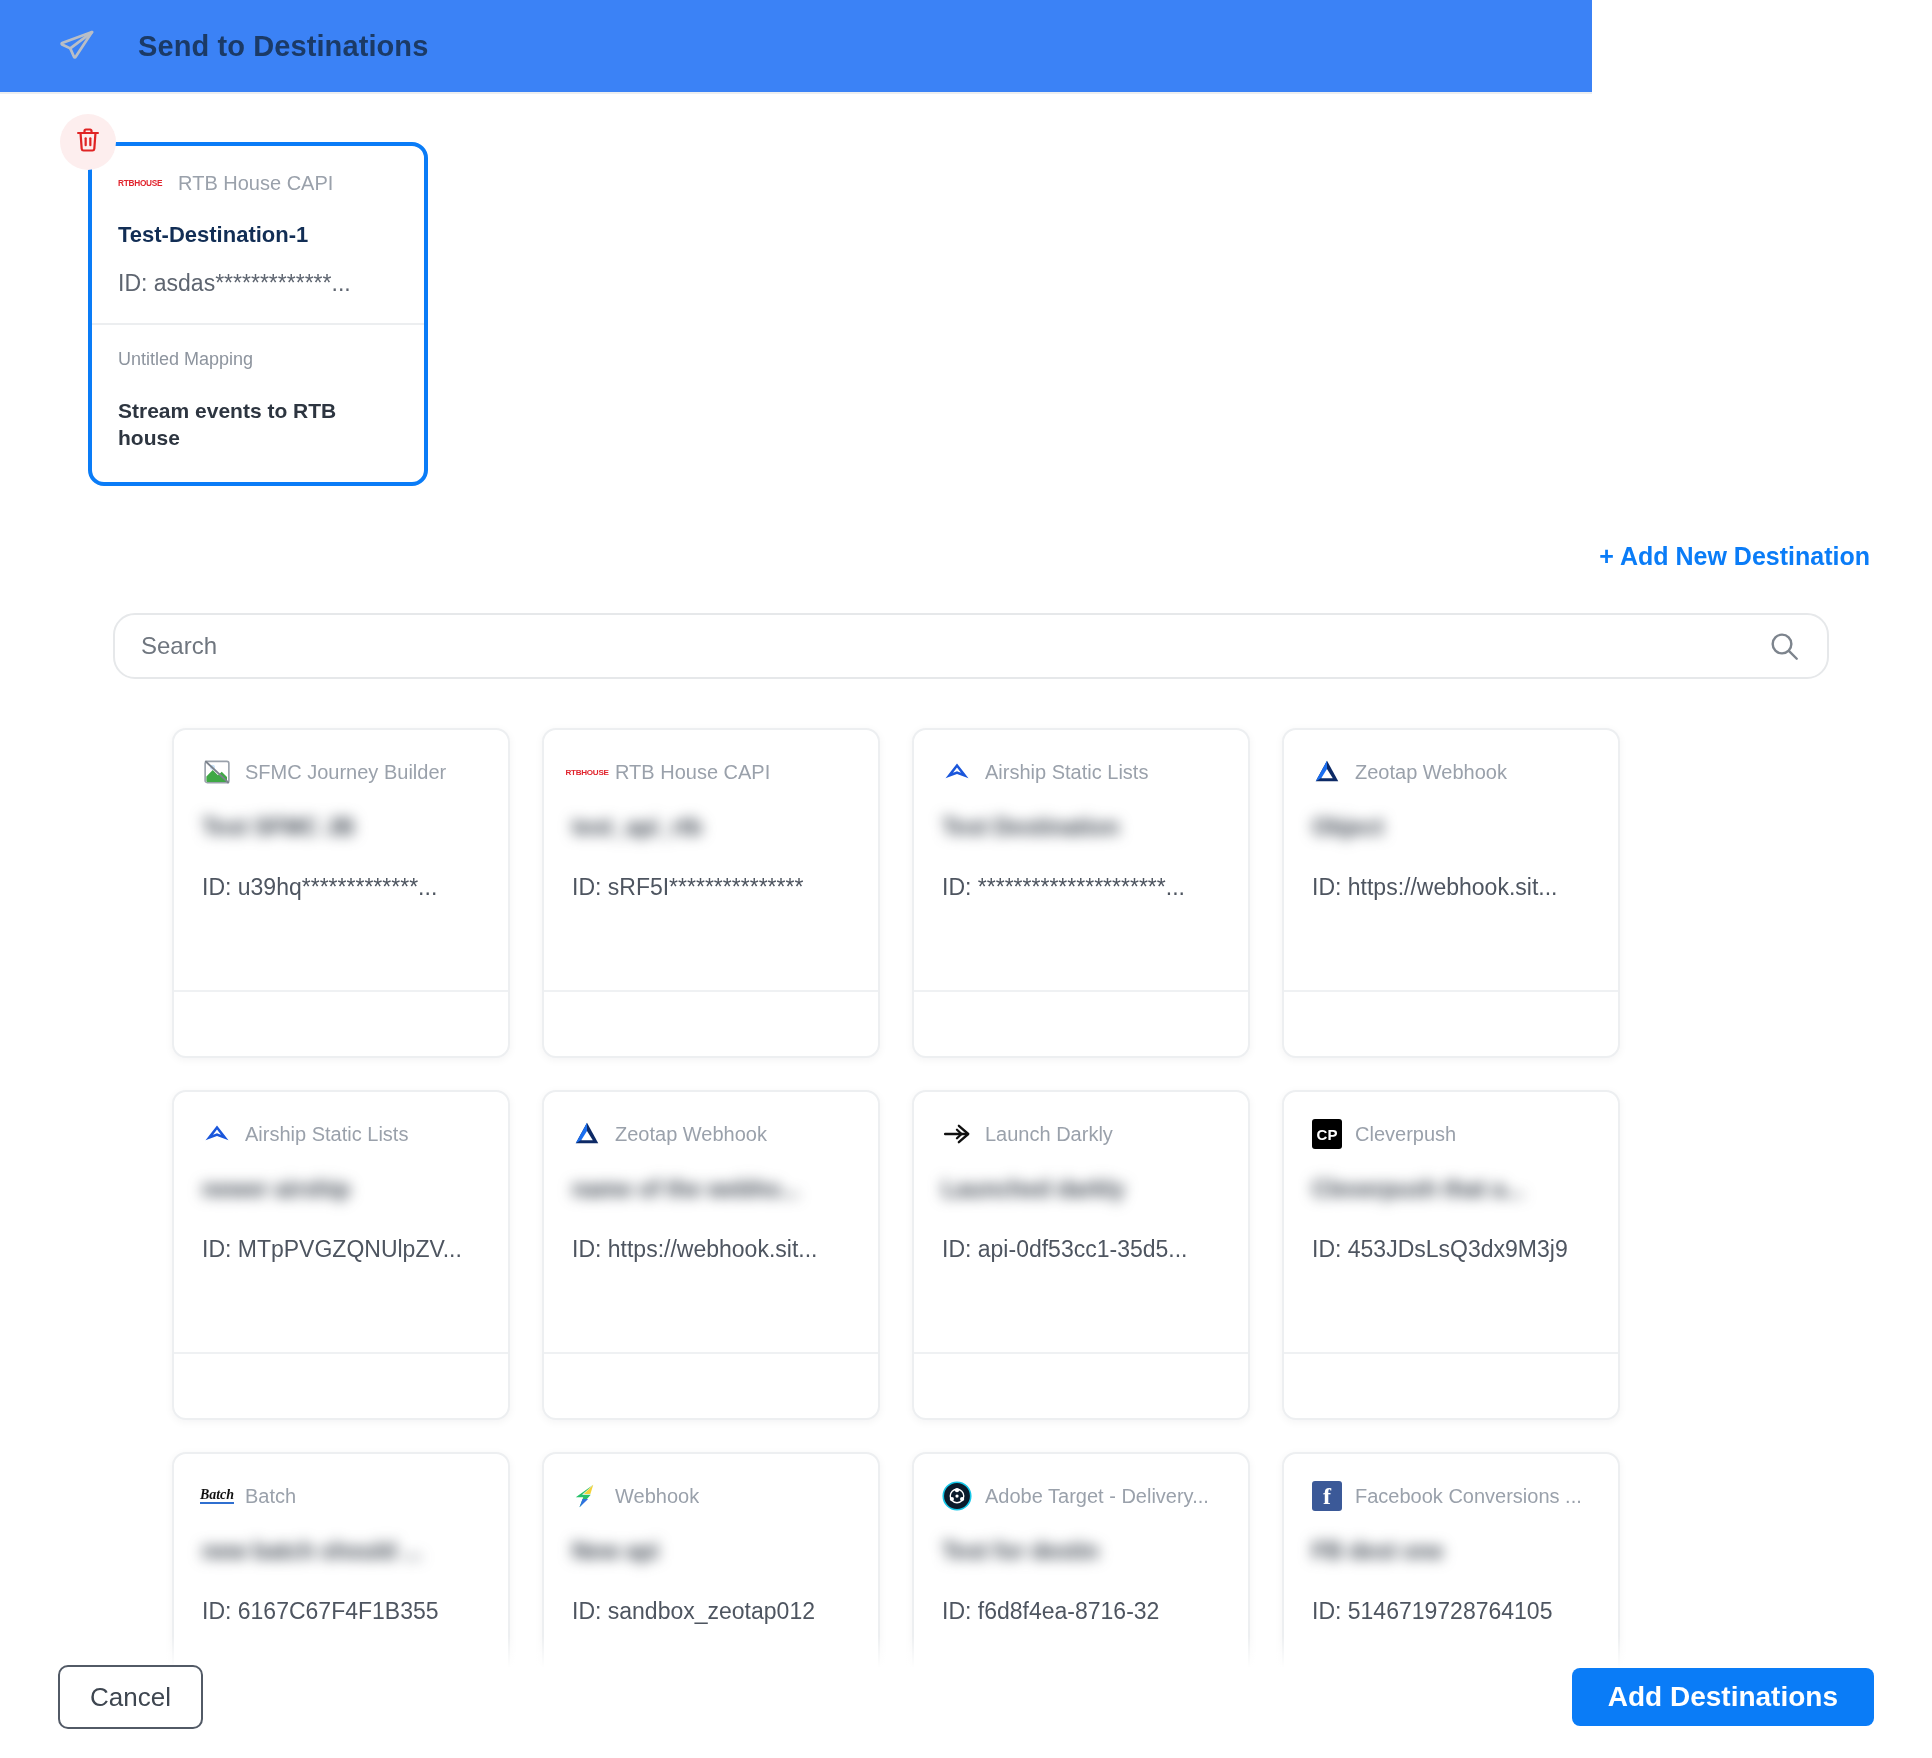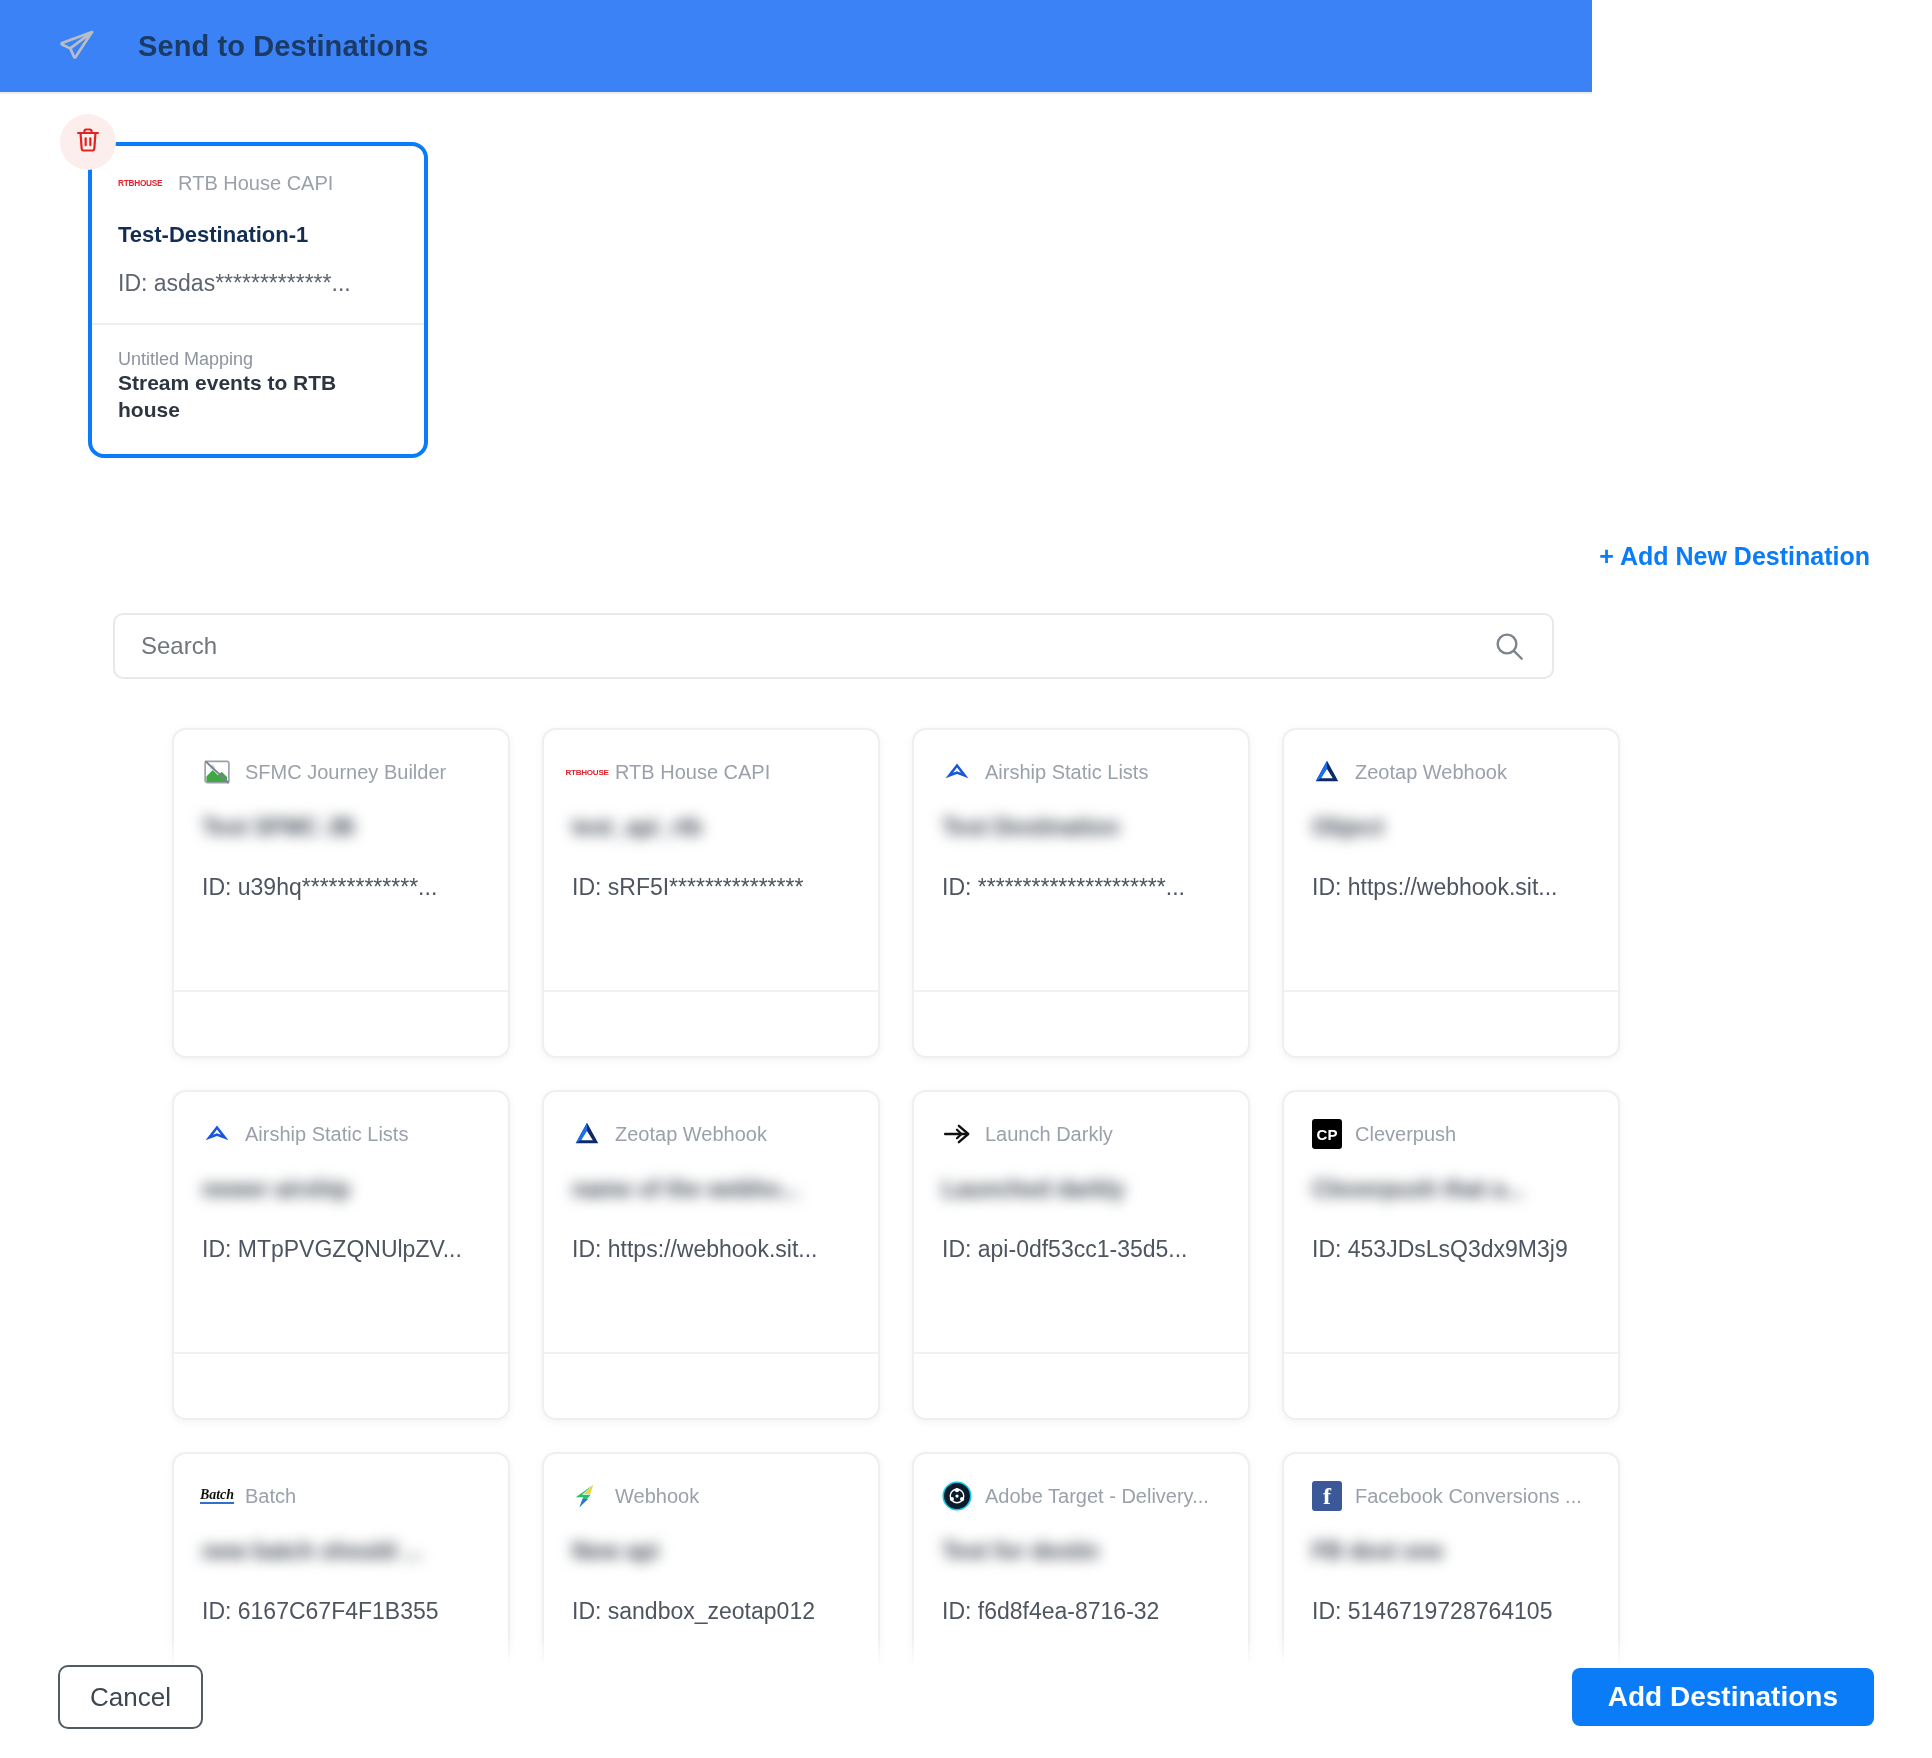--- a/index.html
+++ b/index.html
@@ -35,40 +35,40 @@
     font-size:9px; font-weight:700; color:#e0242d; letter-spacing:-0.3px;
     white-space:nowrap; transform:scale(.92); transform-origin:left center;
     font-family:"Liberation Sans", sans-serif;
   }
   .sel-brand .bname { font-size:20px; color:#9aa1ab; font-weight:400; }
   .sel-title { margin-top:26px; font-size:22px; font-weight:700; color:#122e55; }
   .sel-id { margin-top:22px; font-size:23px; color:#5e6570; white-space:nowrap; overflow:hidden; }
   .sel-div { height:2px; background:#eceef0; }
   .sel-bot { padding:24px 26px 30px 26px; }
   .sel-map-label { font-size:18px; color:#8d949e; }
-  .sel-map-name { margin-top:0; font-size:21px; font-weight:700; color:#2d3540; line-height:1.28; }
+  .sel-map-name { margin-top:28px; font-size:21px; font-weight:700; color:#2d3540; line-height:1.28; }
 
   .trash-badge {
     position:absolute; left:-28px; top:-28px;
     width:56px; height:56px; border-radius:50%;
     background:#fdeeee; display:flex; align-items:center; justify-content:center;
     z-index:5; cursor:pointer;
   }
   .trash-badge svg { width:28px; height:28px; color:#e02424; }
 
   
   .add-new {
     position:absolute; right:62px; top:542px;
     font-size:25px; font-weight:700; color:#0a7cf7; cursor:pointer; white-space:nowrap;
   }
 
   
   .search-box {
-    position:absolute; left:113px; top:613px; width:1441px; height:66px;
-    border:2px solid #e6e8ea; border-radius:10px; background:#fff;
+    position:absolute; left:113px; top:613px; width:1716px; height:66px;
+    border:2px solid #e6e8ea; border-radius:22px; background:#fff;
     display:flex; align-items:center; padding:0 26px;
   }
   .search-box input {
     flex:1; border:none; outline:none; font-size:24px; color:#3d444e;
     font-family:"Liberation Sans", sans-serif; background:transparent;
   }
   .search-box input::placeholder { color:#6f767f; }
   .search-box .mag { width:34px; height:34px; color:#7d848d; flex:0 0 auto; }
 
   

